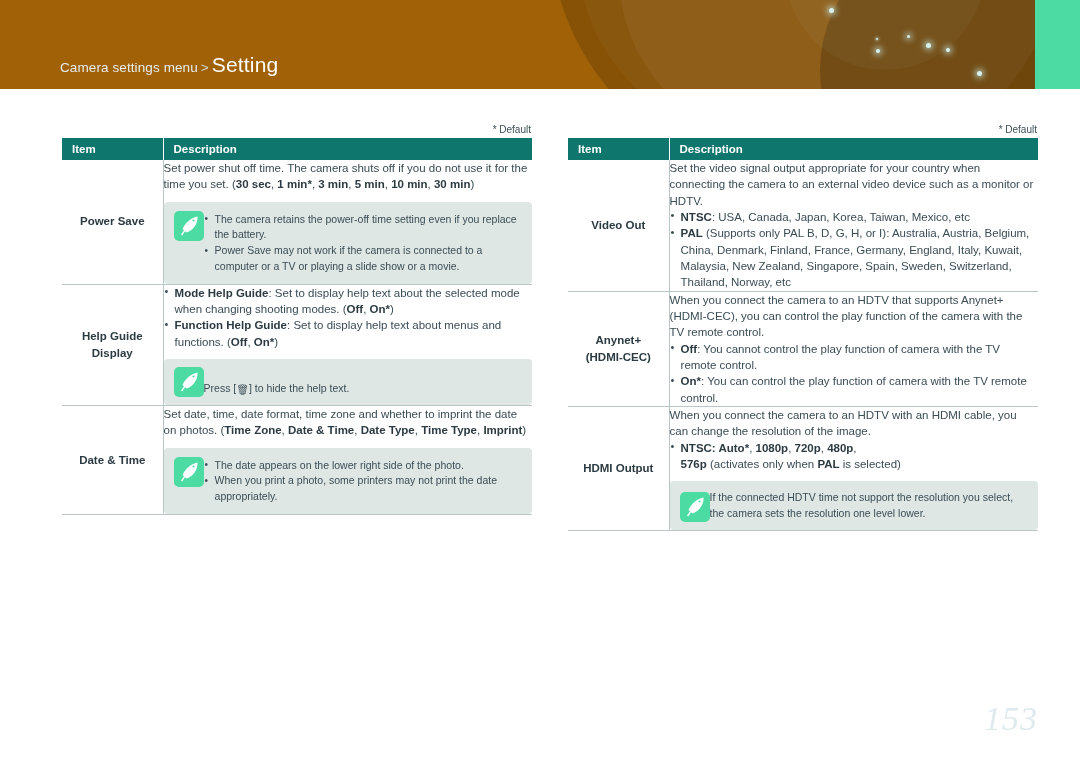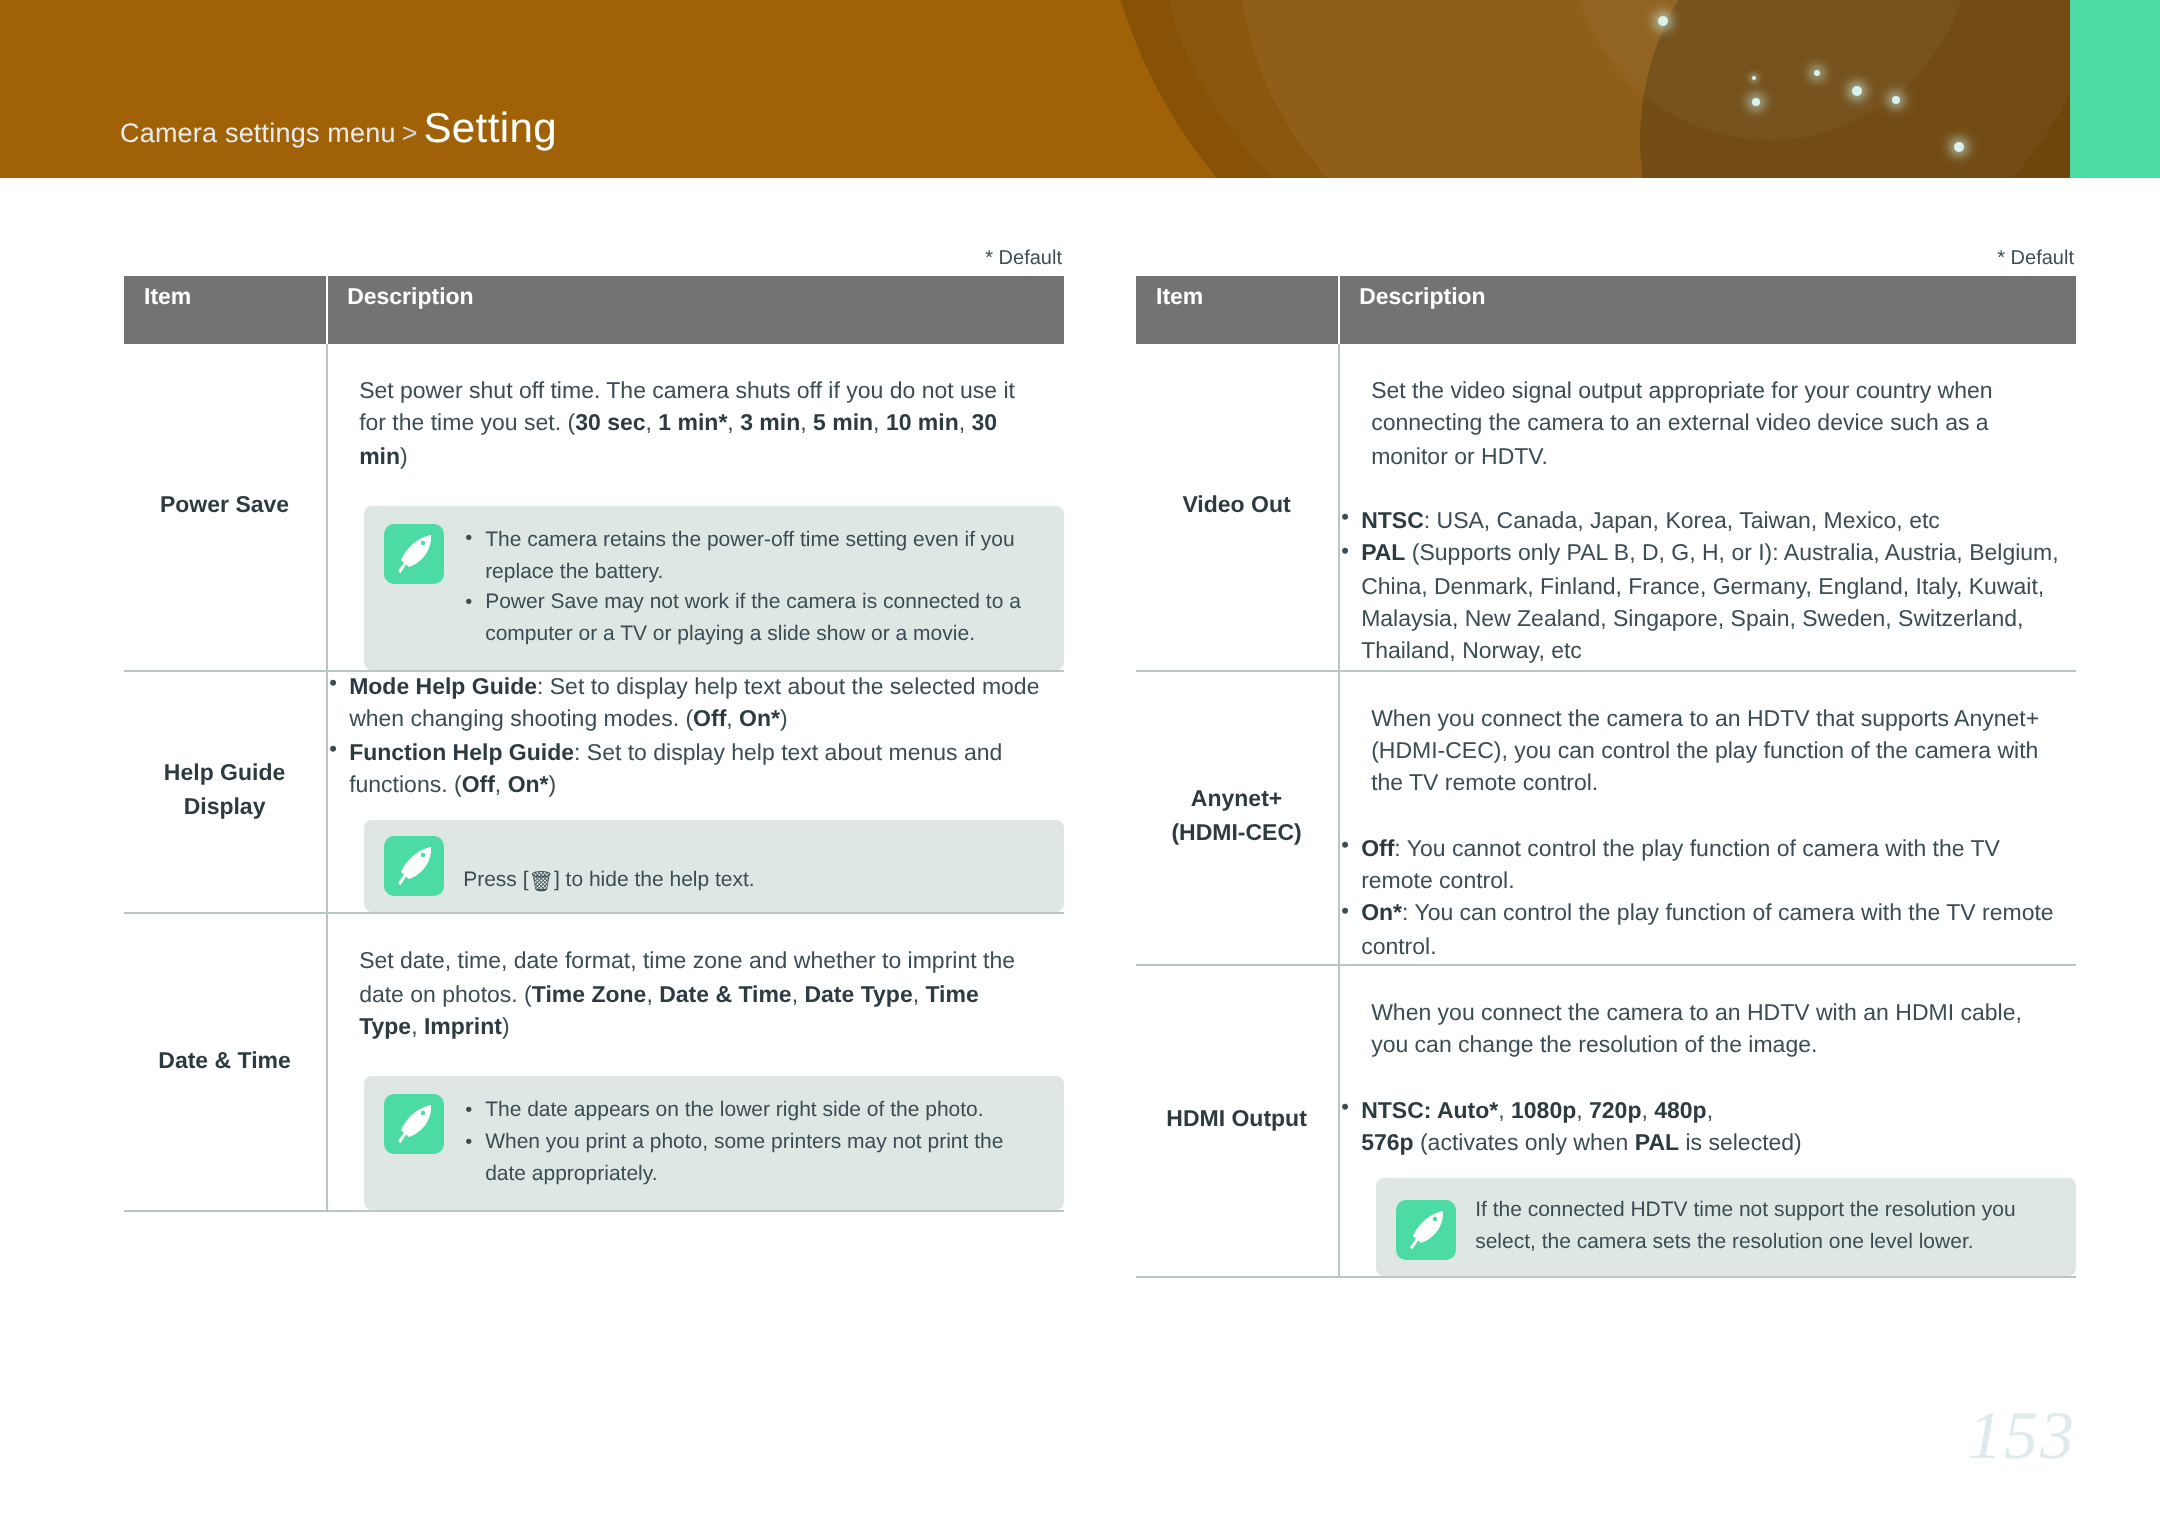--- a/index.html
+++ b/index.html
@@ -114,26 +114,26 @@
     padding-right: 1px;
   }
 
   
   table.spec {
     width: 470px;
     border-collapse: collapse;
     table-layout: fixed;
   }
   table.spec thead th {
-    background: #737373;
+    background: #0f766e;
     color: #ffffff;
     font-size: 11.5px;
     font-weight: bold;
     text-align: left;
-    padding: 5px 0 17px 10px;
+    padding: 5px 0 5px 10px;
     height: 19px;
     vertical-align: middle;
   }
   table.spec thead th.c-item { width: 100px; border-right: 1px solid #ffffff; }
   table.spec thead th.c-desc { width: 365px; }
 
   table.spec tbody td {
     vertical-align: middle;
     border-bottom: 1px solid #b9c6c6;
     padding: 0;
@@ -151,21 +151,21 @@
     border-right: 1px solid #b9c6c6;
   }
   td.desc {
     width: 370px;
     font-size: 11.5px;
     color: #3a4c54;
     line-height: 1.42;
     padding: 8px 8px 8px 10px;
   }
 
-  td.desc p { margin: 16px; }
+  td.desc p { margin: 0; }
 
   ul.bl {
     list-style: none;
     margin: 0;
     padding: 0;
   }
   ul.bl > li {
     position: relative;
     padding-left: 11px;
     margin: 0;
@@ -180,24 +180,23 @@
   }
 
   b, strong { font-weight: bold; color: #2c3b42; }
 
   
   .note {
     background: #dfe7e5;
     border-radius: 4px;
     display: flex;
     align-items: flex-start;
-    gap: 10px;
+    gap: 0;
     padding: 9px 12px 9px 10px;
     margin-top: 9px;
-    margin-left: 18px;
   }
   .note.compact { align-items: flex-end; padding: 8px 12px 8px 10px; }
 
   .note-icon {
     flex: 0 0 auto;
     width: 30px;
     height: 30px;
     border-radius: 5px;
     background: #4ddba4;
     position: relative;

